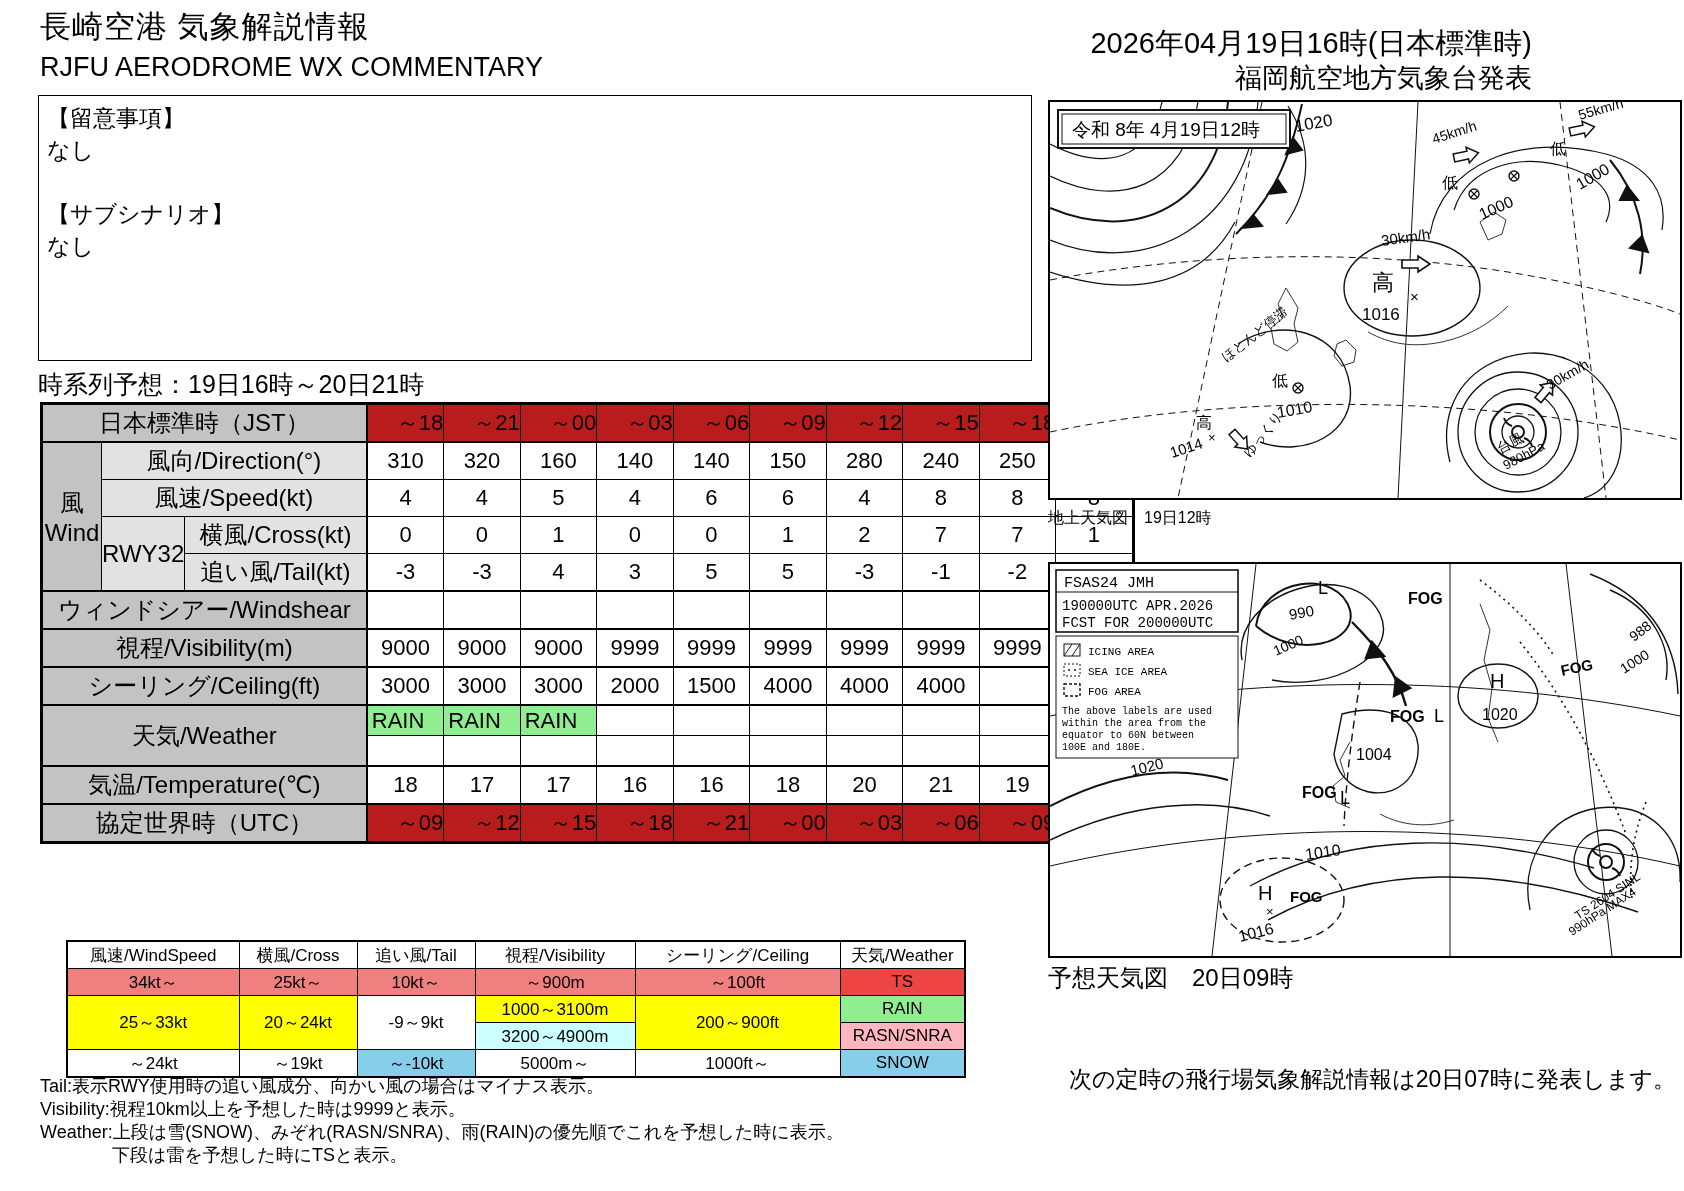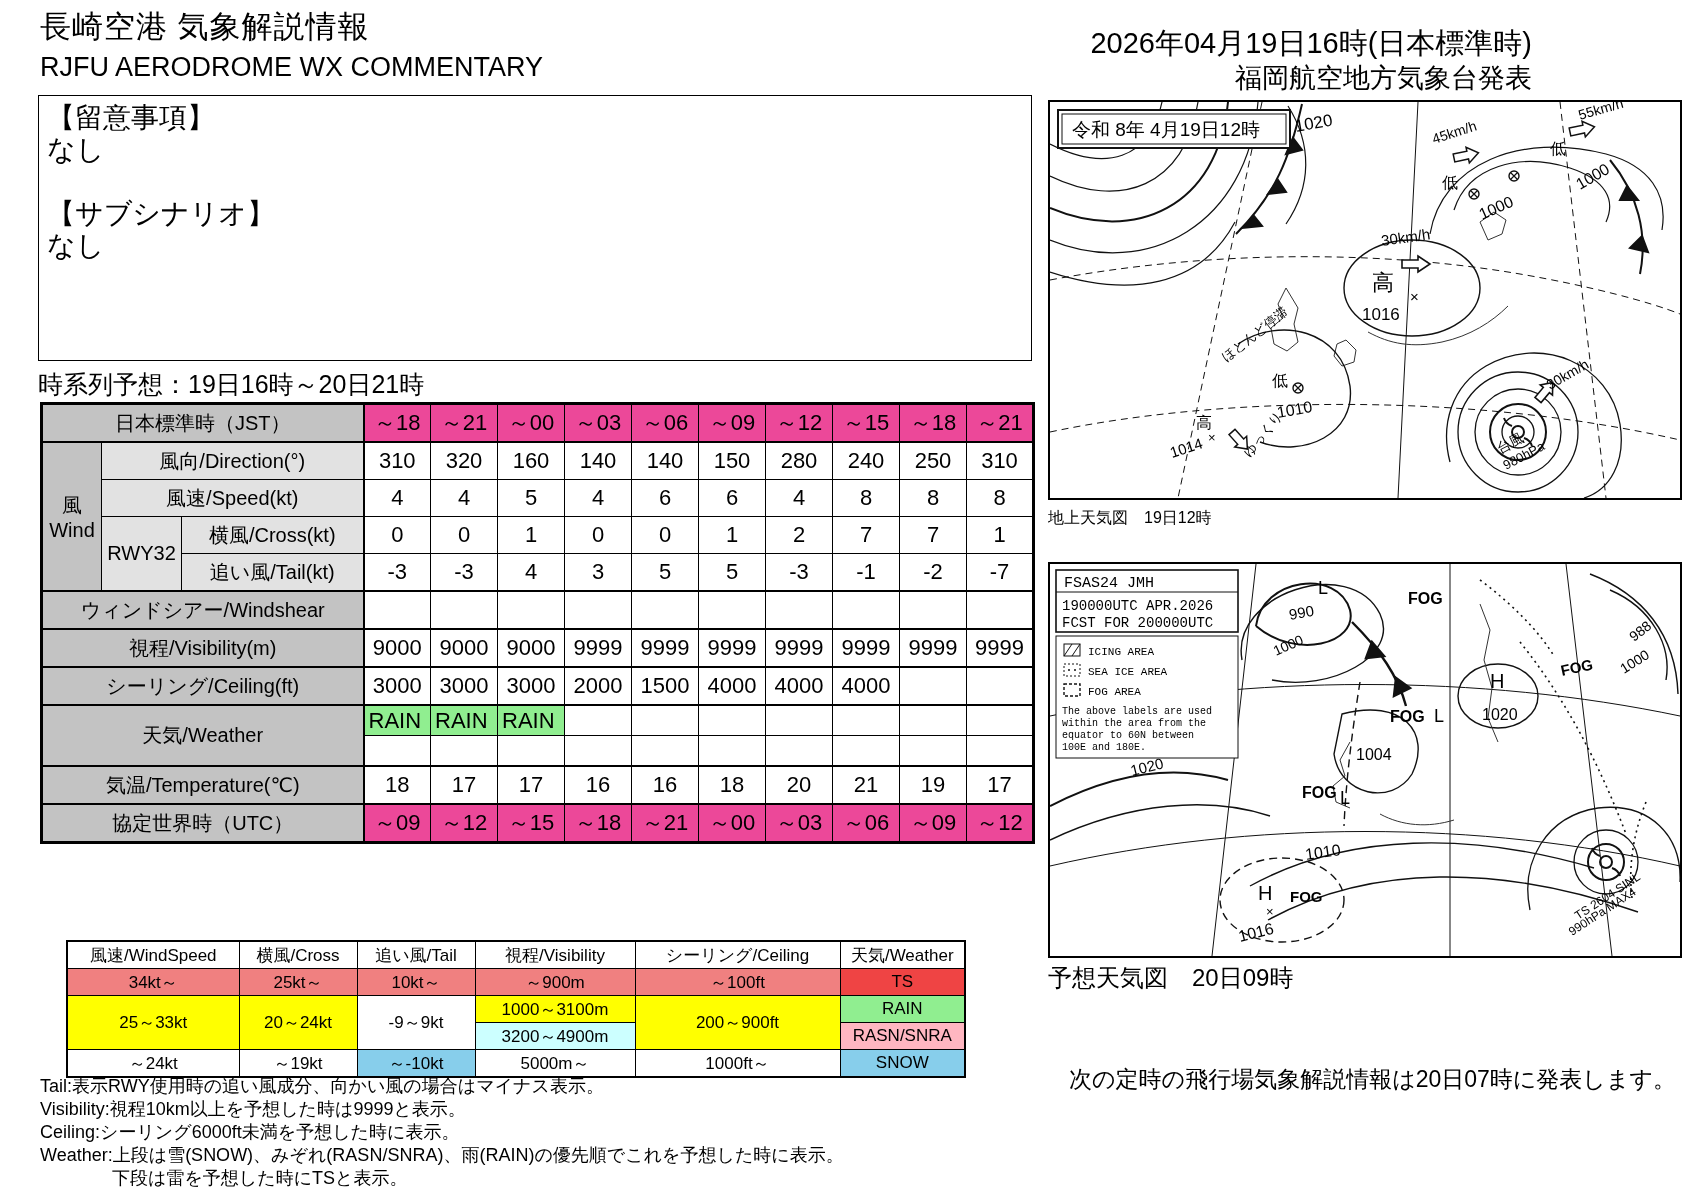--- a/index.html
+++ b/index.html
@@ -4,31 +4,31 @@
 <style>
   html,body{margin:0;padding:0;background:#fff;}
   body{width:1684px;height:1191px;position:relative;font-family:"Liberation Sans","DejaVu Sans",sans-serif;color:#000;}
   .abs{position:absolute;}
   
   #title-ja{left:40px;top:6px;font-size:31px;font-weight:500;letter-spacing:1px;}
   #title-en{left:40px;top:52px;font-size:27px;}
   #issue-dt{right:152px;top:24px;font-size:29px;text-align:right;}
   #issue-by{right:152px;top:60px;font-size:27px;text-align:right;}
   
-  #notes-box{left:38px;top:95px;width:976px;height:252px;border:1.5px solid #000;padding:6px 8px;font-size:28px;line-height:32px;}
+  #notes-box{left:38px;top:95px;width:976px;height:252px;border:1.5px solid #000;padding:6px 8px;font-size:23px;line-height:32px;}
   
   #fc-caption{left:38px;top:368px;font-size:25px;}
   
   #fc-wrap{left:40px;top:402px;}
   table.fc{border-collapse:collapse;table-layout:fixed;border:3px solid #000;}
   table.fc td{border:1px solid #000;height:36px;text-align:center;font-size:22px;padding:0;white-space:nowrap;overflow:hidden;}
-  table.fc td.lab{font-size:20px;}
+  table.fc td.lab{font-size:24px;}
   table.fc .dark{background:#c3c3c3;}
   table.fc .light{background:#e2e2e2;}
-  table.fc .hdrc{background:#ec4899;}
+  table.fc .hdrc{background:#b91c1c;padding-left:29px;}
   table.fc td.edge{border-right-width:2px;}
   table.fc tr.t2 td{border-top-width:2px;}
   table.fc tr.rwx td{height:29px;}
   table.fc tr.rwx td.filled{background:#90ee90;text-align:left;padding-left:4px;}
   
   #lg-wrap{left:38px;top:940px;margin-left:28px;}
   table.lg{border-collapse:collapse;table-layout:fixed;border:2px solid #000;}
   table.lg td{border:1px solid #000;height:26px;text-align:center;font-size:17px;padding:0 2px;white-space:nowrap;overflow:hidden;}
   .bg-ext{background:#f08080;}
   .bg-ts{background:#ef4444;}
@@ -294,21 +294,20 @@
     <td>1000ft～</td>
     <td class="bg-blue">SNOW</td>
   </tr>
 </tbody>
     </table>
 </div>
 
 <div class="abs" id="footnotes">
   <div>Tail:表示RWY使用時の追い風成分、向かい風の場合はマイナス表示。</div>
   <div>Visibility:視程10km以上を予想した時は9999と表示。</div>
-  <div>Ceiling:シーリング6000ft未満を予想した時に表示。</div>
   <div>Weather:上段は雪(SNOW)、みぞれ(RASN/SNRA)、雨(RAIN)の優先順でこれを予想した時に表示。</div>
   <div class="indent">下段は雷を予想した時にTSと表示。</div>
 </div>
 
 <div class="abs mapbox" id="map1">
 <svg width="630" height="396" viewBox="0 0 630 396">
   <g stroke="#111" fill="none" stroke-width="1">
     <path d="M0,178 C160,148 330,148 470,172 C540,184 600,200 630,212" stroke-dasharray="7,5"></path>
     <path d="M0,330 C180,292 430,292 630,338" stroke-dasharray="7,5"></path>
     <path d="M212,0 L128,396" stroke-dasharray="7,5"></path>

